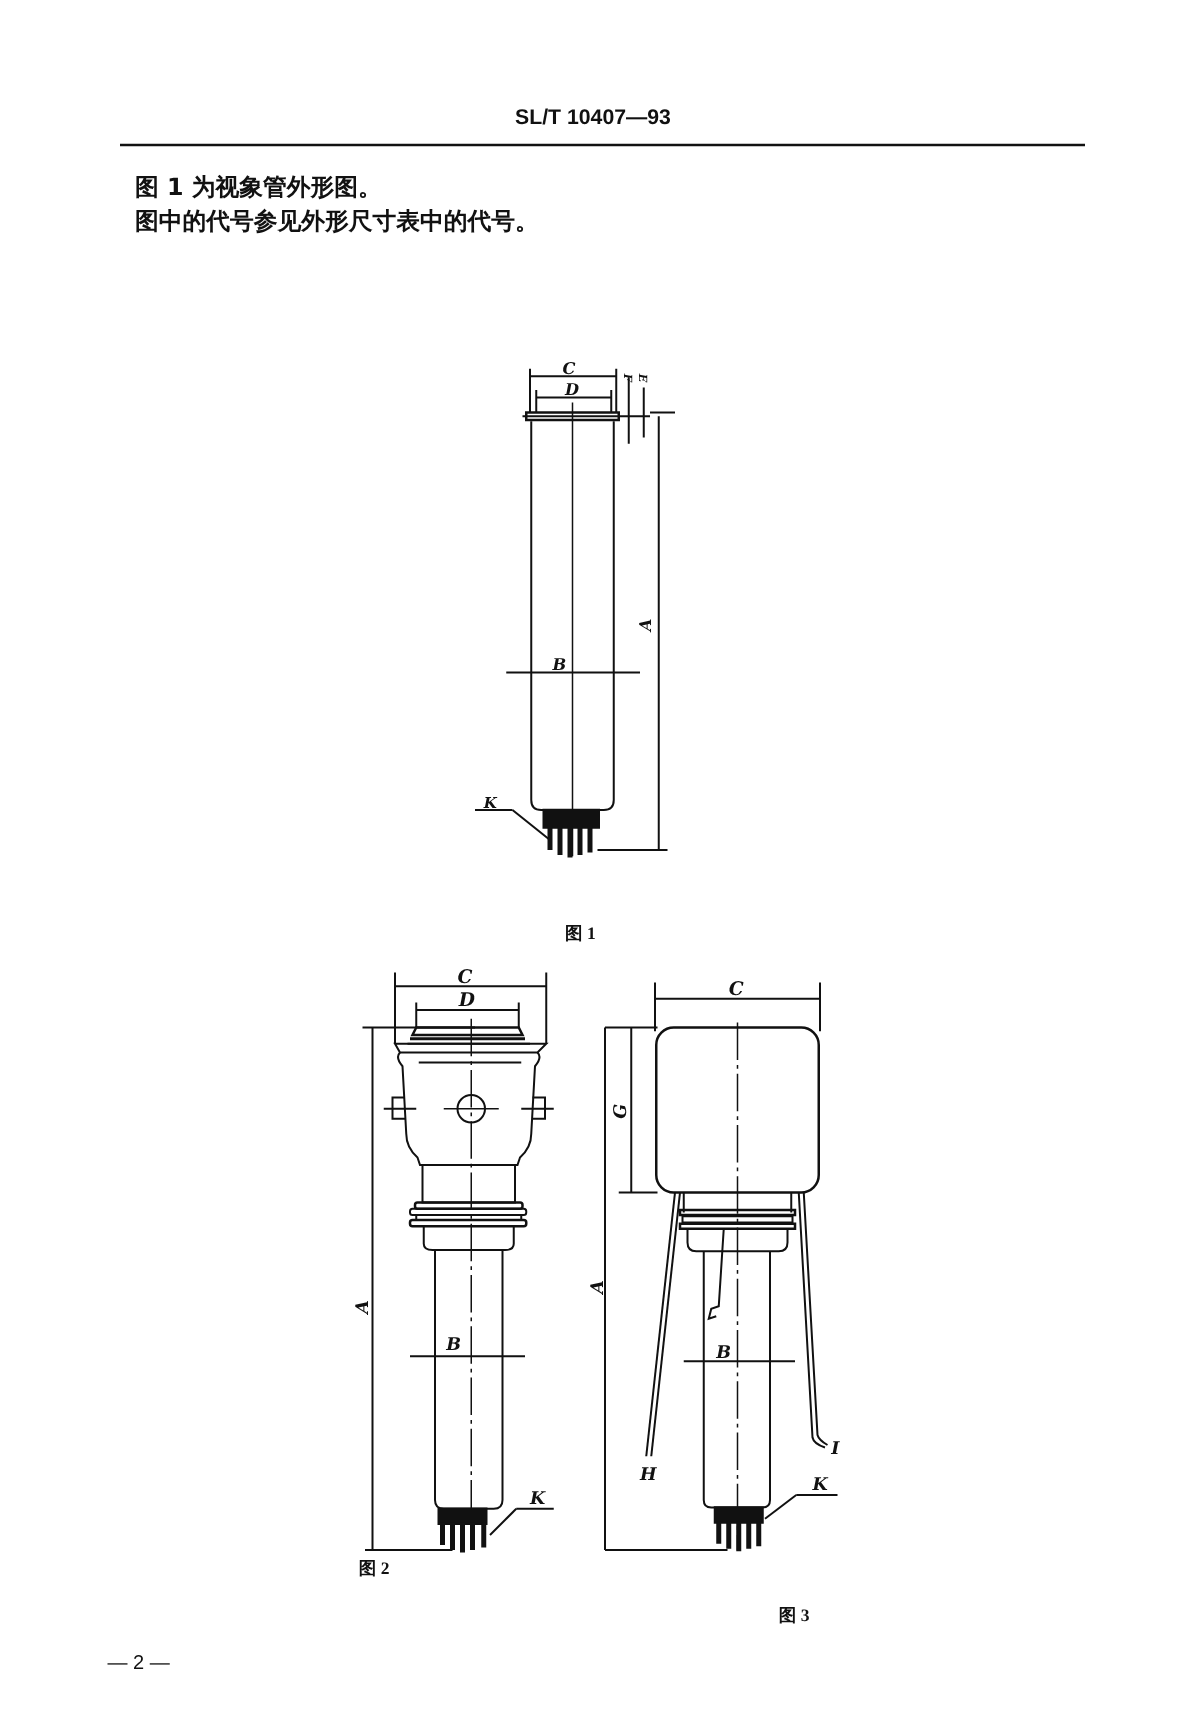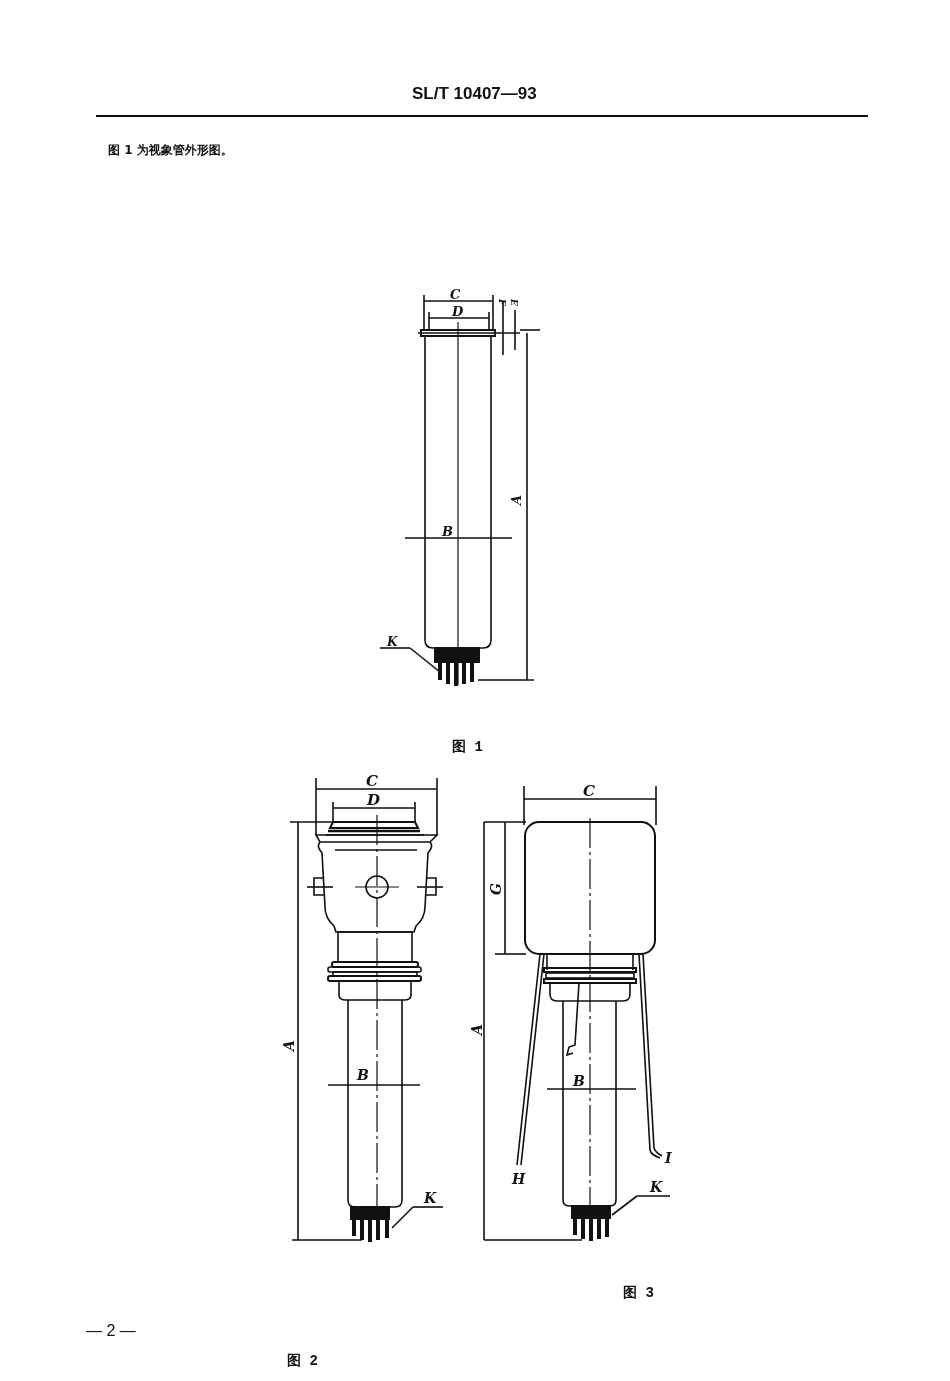--- a/index.html
+++ b/index.html
@@ -1,36 +1,37 @@
 <!DOCTYPE html>
 <html><head>
 <meta charset="utf-8">
 <style>
   html,body{margin:0;padding:0;background:#fff;}
   body{width:950px;height:1381px;position:relative;overflow:hidden;font-family:"DejaVu Serif",serif;color:#111;}
   .header{position:absolute;left:0;top:84px;width:950px;text-align:center;font-family:"Liberation Sans",sans-serif;font-weight:bold;font-size:17px;letter-spacing:0px;}
   .header span{position:absolute;left:412px;top:0;}
   .rule{position:absolute;left:96px;top:115px;width:772px;height:2px;background:#111;}
-  .intro{position:absolute;left:108px;top:137px;font-family:"DejaVu Sans",sans-serif;font-size:12px;line-height:26.5px;font-weight:bold;}
+  .intro{position:absolute;left:108px;top:137px;font-family:"DejaVu Sans",sans-serif;font-size:19px;line-height:26.5px;font-weight:bold;}
   .intro div{white-space:nowrap;}
   svg.fig{position:absolute;left:0;top:0;}
-  .caption{position:absolute;font-family:Liberation Mono, monospace;font-size:14px;font-weight:bold;}
+  .caption{position:absolute;font-family:Liberation Serif, serif;font-size:14px;font-weight:bold;}
   .pagenum{position:absolute;left:86px;top:1322px;font-family:"Liberation Sans",sans-serif;font-size:16px;}
   .lbl{font-family:"DejaVu Serif",serif;font-style:italic;font-weight:bold;fill:#111;}
 </style>
 </head>
 <body>
 
 <div class="header">
   <span>SL/T 10407—93</span>
 </div>
 <div class="rule"></div>
 
 <div class="intro">
   <div>图 1 为视象管外形图。</div>
+  <div>图中的代号参见外形尺寸表中的代号。</div>
 </div>
 
 <svg class="fig" width="950" height="1381" stroke="#111" fill="none" stroke-width="1.6">
 
   <line x1="424" y1="295" x2="424" y2="335"></line>
   <line x1="493" y1="295" x2="493" y2="335"></line>
   <line x1="424" y1="301" x2="493" y2="301"></line>
 
   <line x1="429" y1="312" x2="429" y2="333"></line>
   <line x1="489" y1="312" x2="489" y2="333"></line>
@@ -125,21 +126,21 @@
   </g>
 
   <line x1="443" y1="1207" x2="413" y2="1207"></line>
   <line x1="413" y1="1207" x2="392" y2="1228"></line>
   <text class="lbl" x="366" y="786" font-size="15" stroke="none">C</text>
   <text class="lbl" x="367" y="805" font-size="15" stroke="none">D</text>
   <text class="lbl" x="283" y="1048" font-size="14" stroke="none" transform="rotate(-90 290 1044)">A</text>
   <text class="lbl" x="357" y="1080" font-size="14" stroke="none">B</text>
   <text class="lbl" x="424" y="1203" font-size="14" stroke="none">K</text>
 </svg>
-<div class="caption" style="left:287px;top:1352px;">图 2</div>
+<div class="caption" style="left:287px;top:1246px;">图 2</div>
 
 <svg class="fig" width="950" height="1381" stroke="#111" fill="none" stroke-width="1.6">
 
   <line x1="524" y1="786" x2="524" y2="825"></line>
   <line x1="656" y1="786" x2="656" y2="825"></line>
   <line x1="524" y1="799" x2="656" y2="799"></line>
 
   <rect x="525" y="822" width="130" height="132" rx="14" stroke-width="2"></rect>
   <line x1="590" y1="818" x2="590" y2="1240" stroke-width="1.2" stroke-dasharray="30 4 3 4"></line>
 

